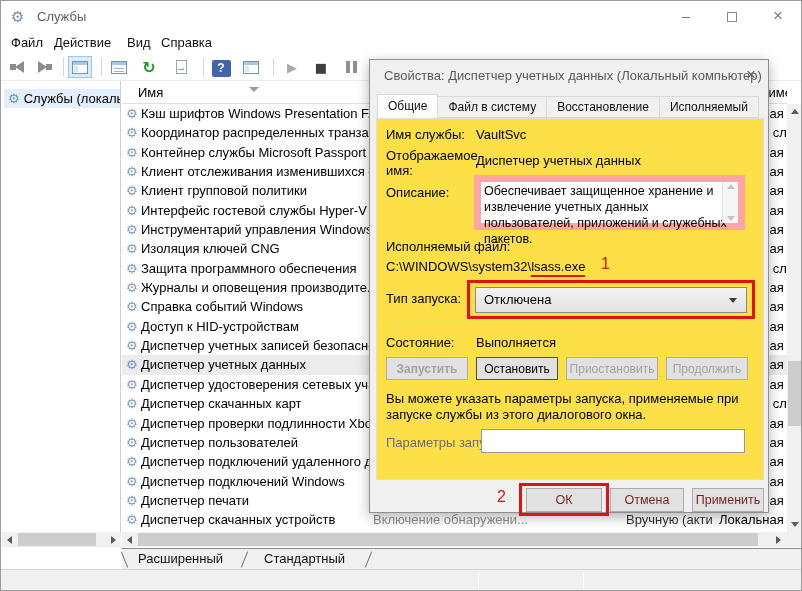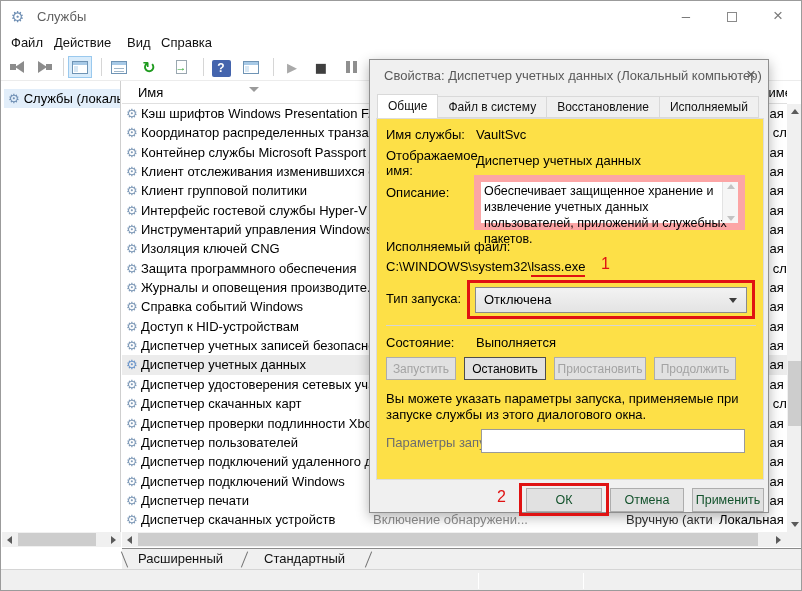--- a/index.html
+++ b/index.html
@@ -117,26 +117,26 @@
   #l-start{left:9px; top:172px;}
   #combo{position:absolute; left:98px; top:168px; width:272px; height:26px; background:linear-gradient(#f3f3f3,#e3e3e3); border:1px solid #8a8a8a; line-height:24px; padding-left:8px;}
   #combo .chev{position:absolute; right:9px; top:10px; width:0; height:0; border-left:4px solid transparent; border-right:4px solid transparent; border-top:5px solid #3c3c3c;}
   #ann-box1{position:absolute; left:90px; top:161px; width:288px; height:39px; border:3px solid var(--ann);}
   #dlg-hr{position:absolute; left:9px; top:206px; width:370px; height:1px; background:#d5d5d5;}
   #l-state{left:9px; top:216px;} #v-state{left:99px; top:216px;}
   #action-row{position:absolute; left:9px; top:238px; width:372px; display:flex; gap:8px;}
   .dlg-action{height:23px; font-size:12px; font-family:"Liberation Sans",sans-serif; background:#e1e1e1; border:1px solid #adadad; color:#000;}
   .dlg-action.on{border:1px solid #4d4d4d;}
   .dlg-action.off{color:#a3a3a3;}
-  #ab0{width:70px;} #ab1{width:82px;} #ab2{width:92px;} #ab3{width:82px;}
+  #ab0{width:82px;font-weight:bold;} #ab1{width:82px;} #ab2{width:92px;} #ab3{width:82px;}
   #params-note{position:absolute; left:9px; top:272px; width:374px; line-height:1.25;}
   #l-params{left:9px; top:316px; color:#6e6e6e;}
   #params-input{position:absolute; left:104px; top:310px; width:264px; height:24px; border:1px solid #9a9a9a; background:#fff; font-family:inherit;}
   #dlg-footer{position:absolute; left:0; top:420px; width:100%; height:34px;}
-  .dlg-btn{position:absolute; top:8px; height:24px; font-size:12.5px; font-family:"Liberation Sans",sans-serif; background:#e1e1e1; border:1px solid #adadad; color:#14532d;}
+  .dlg-btn{position:absolute; top:8px; height:24px; font-size:12.5px; font-family:"Liberation Sans",sans-serif; background:#e1e1e1; border:1px solid #adadad; color:#7f1d1d;}
   #ok{left:156px; width:76px;}
   #cancel{left:240px; width:74px;}
   #apply{left:322px; width:72px;}
   #ann-2{position:absolute; left:127px; top:8px; color:var(--ann); font-size:16px;}
   #ann-box2{position:absolute; left:149px; top:3px; width:90px; height:33px; border:3px solid var(--ann);}
 </style>
 </head>
 <body>
 
 <div id="win">

